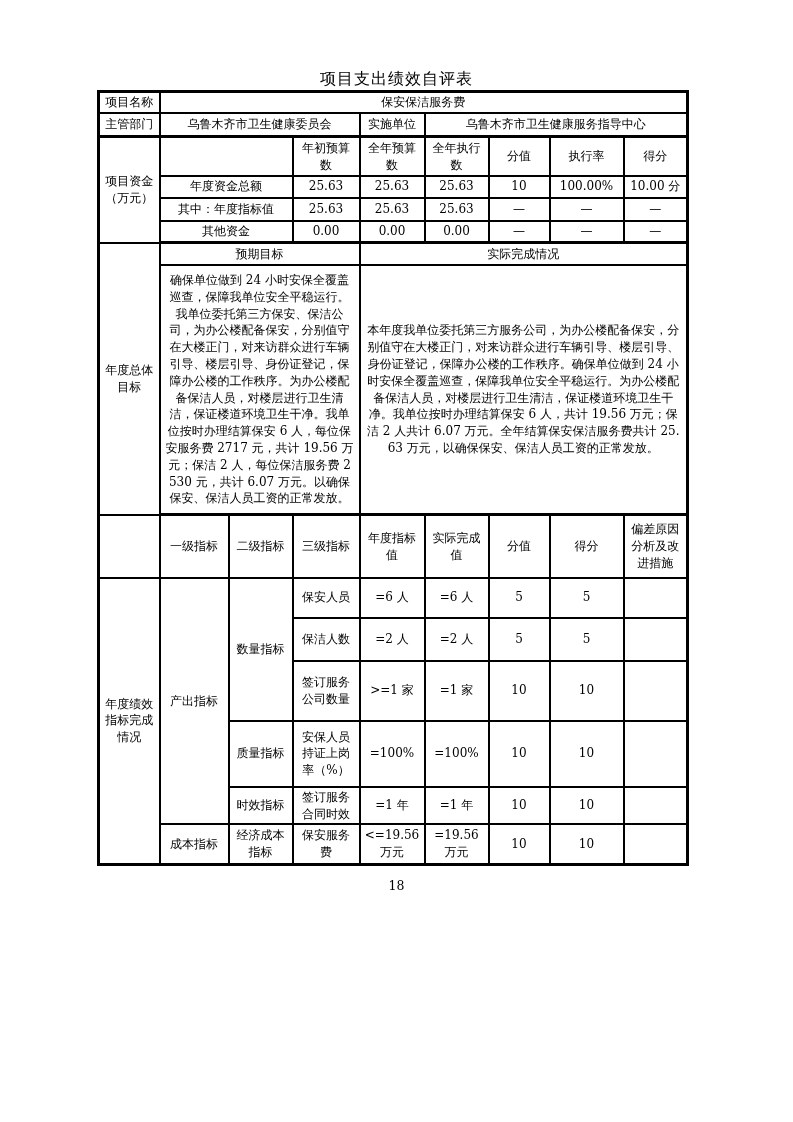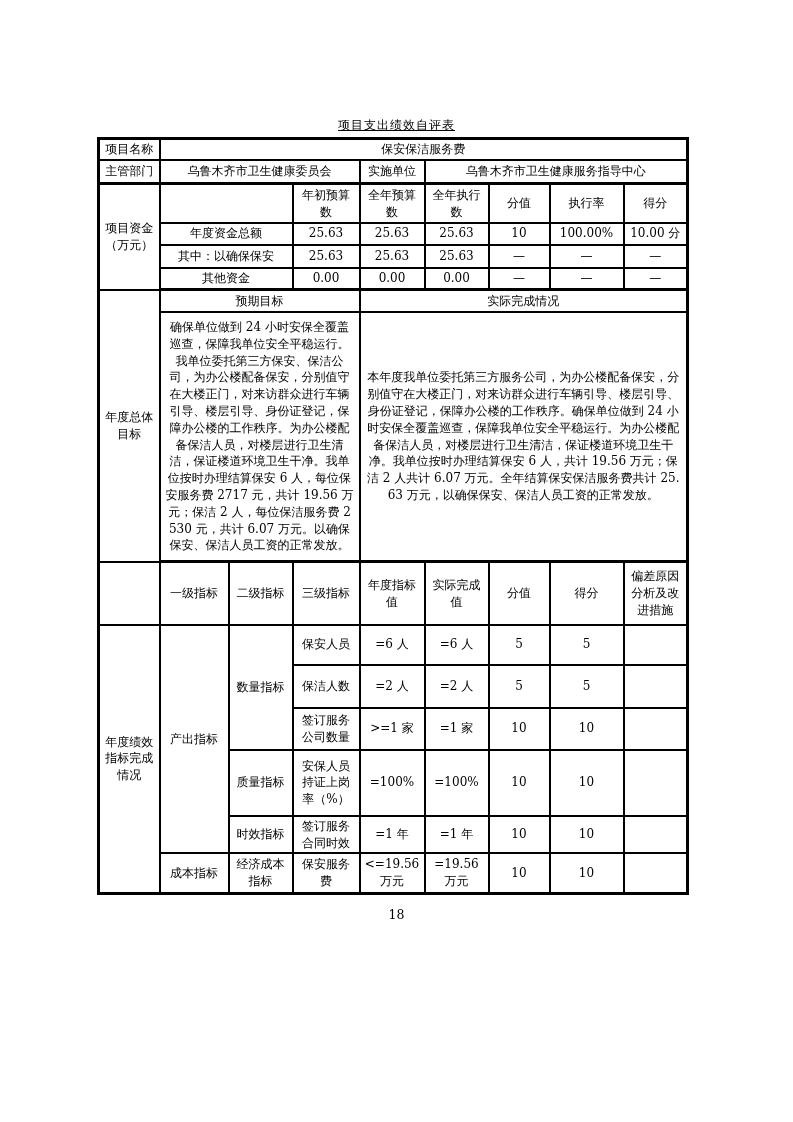--- a/index.html
+++ b/index.html
@@ -8,26 +8,25 @@
     height: 1122px;
     background: #ffffff;
     color: #000000;
     font-family: "DejaVu Serif", "Liberation Serif", serif;
     position: relative;
     overflow: hidden;
   }
   * { box-sizing: border-box; }
 
   .doc-title {
-    padding-top: 114px;
-    font-size: 12px;
+    padding-top: 67px;
+    font-size: 16px;
     line-height: 23px;
     text-align: center;
     letter-spacing: 1px;
-    text-decoration: underline;
   }
   .doc-subtitle {
     font-size: 15px;
     line-height: 21px;
     text-align: center;
   }
 
   table.eval {
     border-collapse: collapse;
     table-layout: fixed;
@@ -107,21 +106,21 @@
       <td colspan="2">年度资金总额</td>
       <td>25.63</td>
       <td>25.63</td>
       <td>25.63</td>
       <td>10</td>
       <td>100.00%</td>
       <td>10.00 分</td>
     </tr>
 
     <tr style="height:23px">
-      <td colspan="2">其中：以确保保安</td>
+      <td colspan="2">其中：年度指标值</td>
       <td>25.63</td>
       <td>25.63</td>
       <td>25.63</td>
       <td>—</td>
       <td>—</td>
       <td>—</td>
     </tr>
 
     <tr style="height:22px" class="sec-end">
       <td colspan="2">其他资金</td>
@@ -170,21 +169,21 @@
 
     <tr style="height:43px">
       <td>保洁人数</td>
       <td>=2 人</td>
       <td>=2 人</td>
       <td>5</td>
       <td>5</td>
       <td></td>
     </tr>
 
-    <tr style="height:42px">
+    <tr style="height:60px">
       <td>签订服务公司数量</td>
       <td>&gt;=1 家</td>
       <td>=1 家</td>
       <td>10</td>
       <td>10</td>
       <td></td>
     </tr>
 
     <tr style="height:66px">
       <td>质量指标</td>

